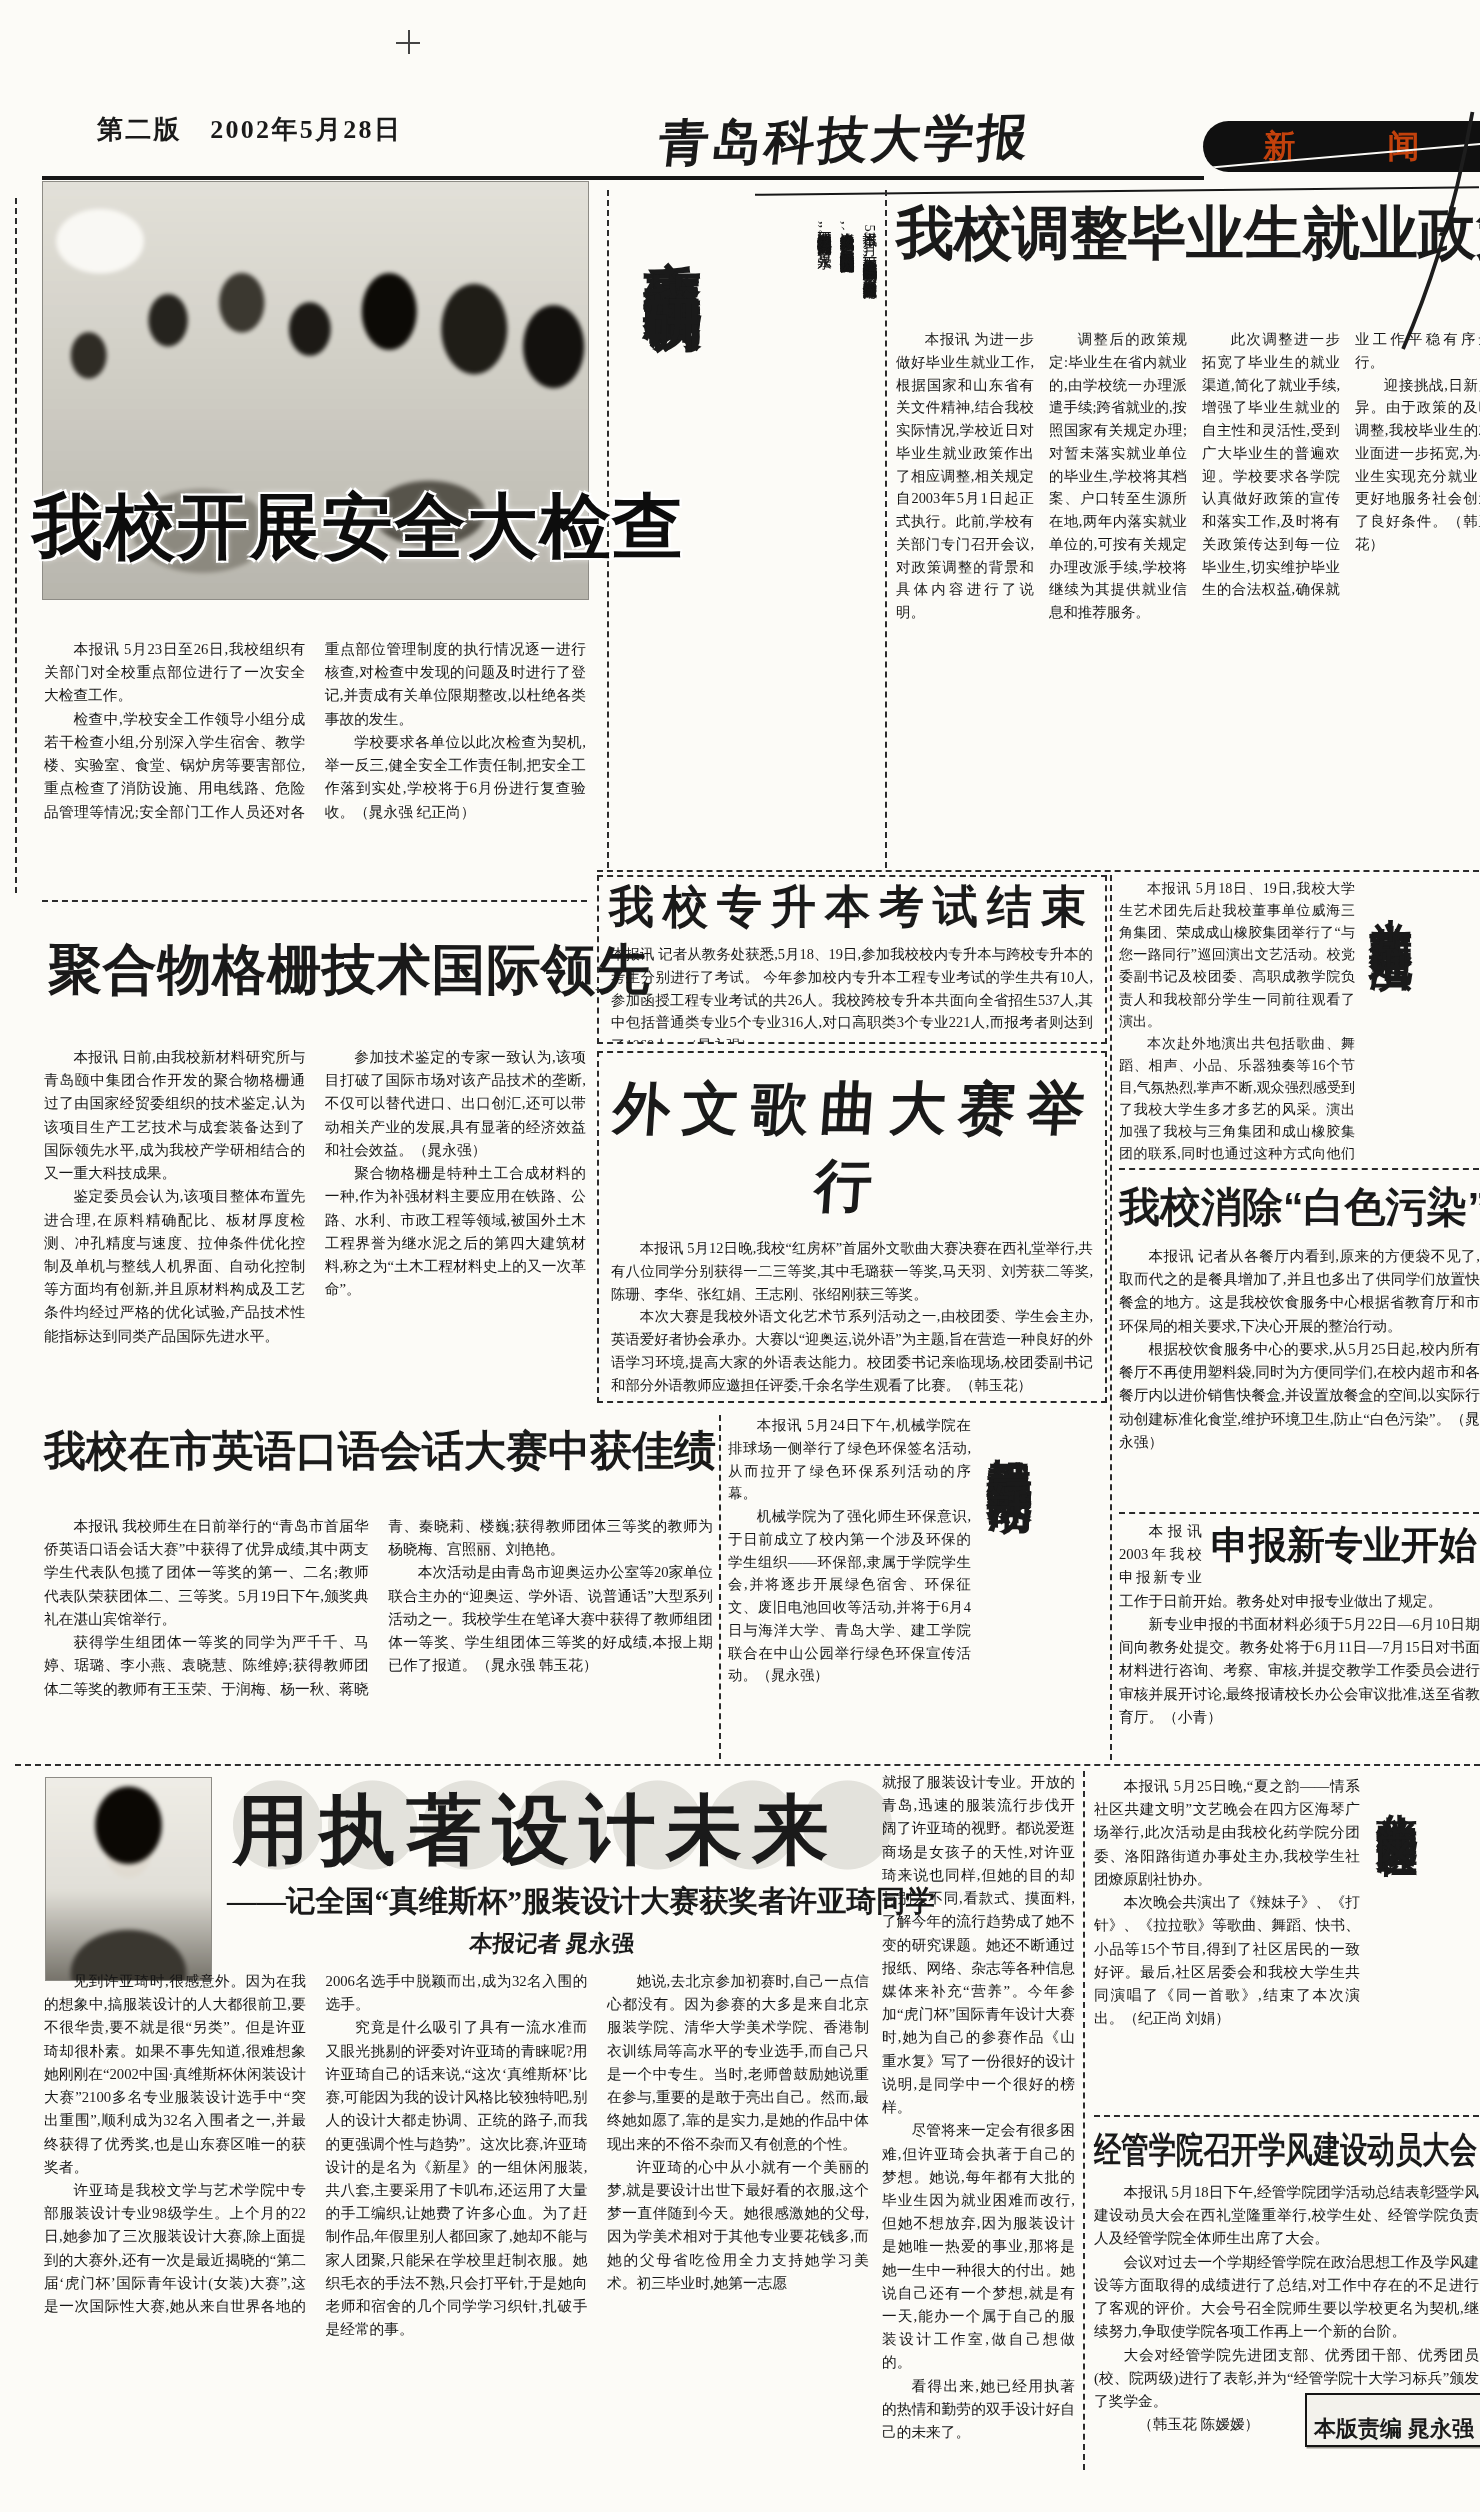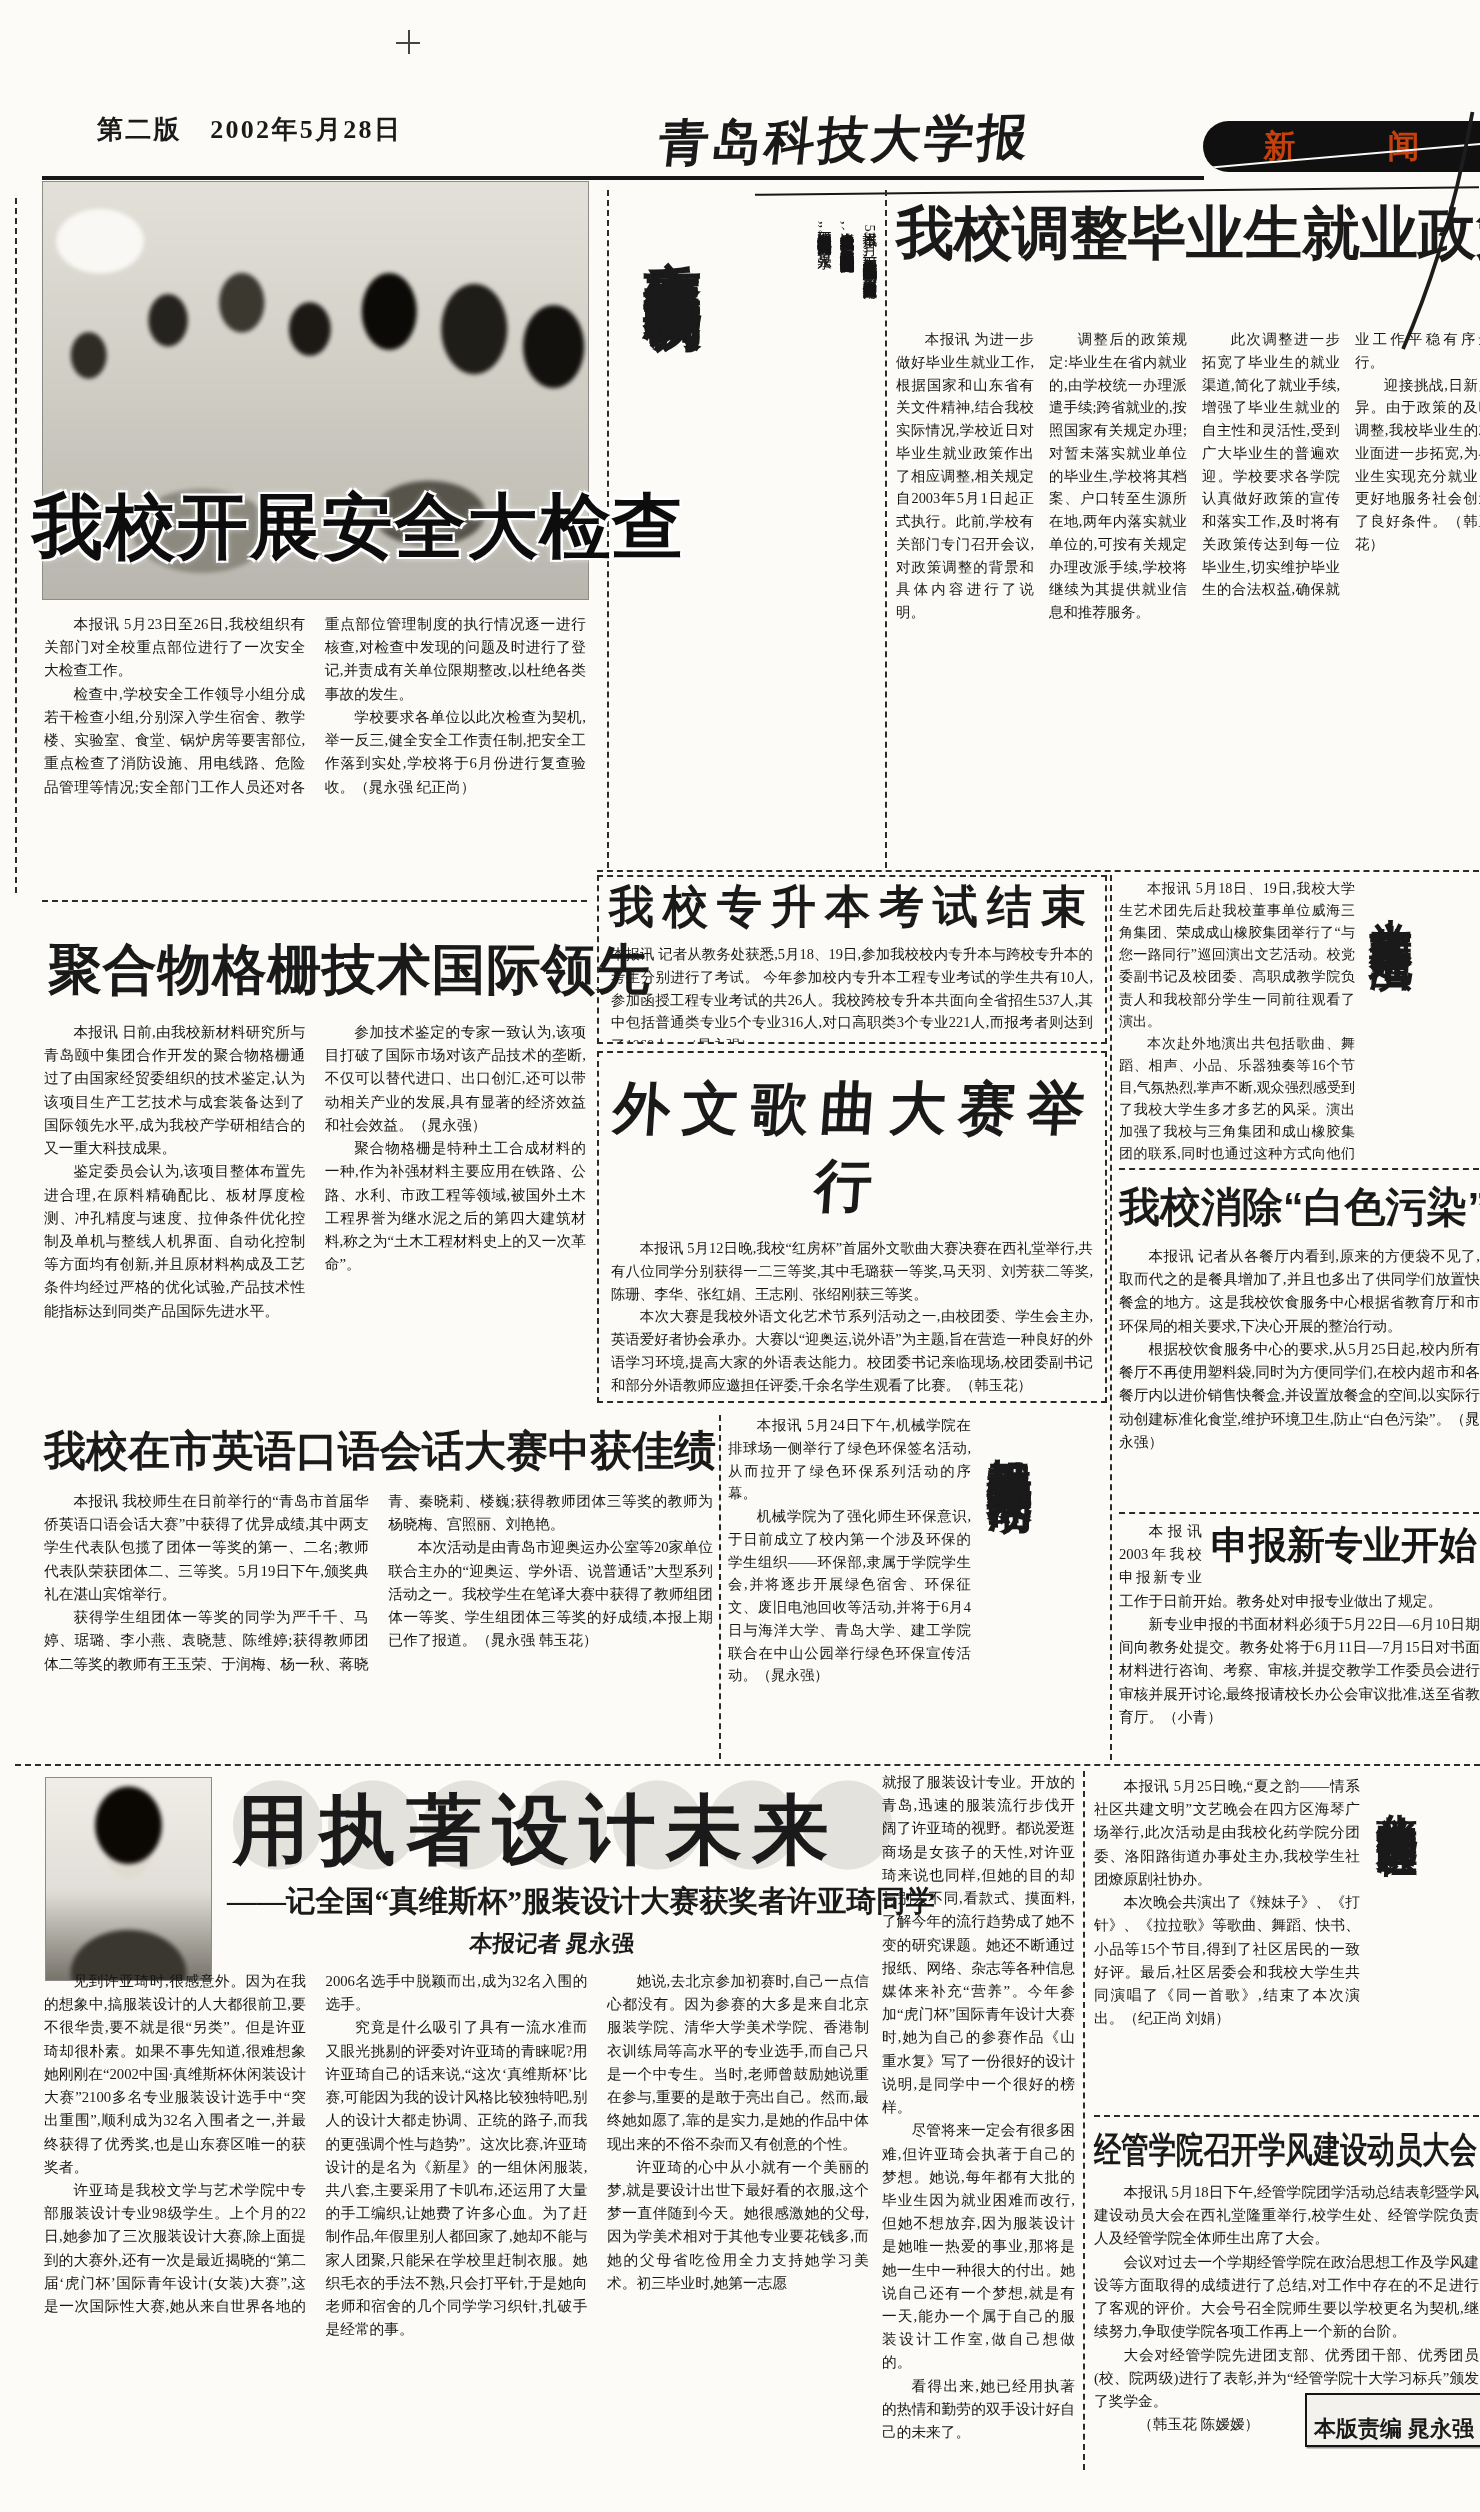--- a/index.html
+++ b/index.html
@@ -4,21 +4,21 @@
 <style>
   html,body{margin:0;padding:0;background:#e9e7e1;}
   #paper{position:relative;width:1480px;height:2512px;background:#fcfbf7;overflow:hidden;
          font-family:"Liberation Serif","DejaVu Serif",serif;color:#1a1a1a;}
   .abs{position:absolute;}
   .hdash{border-top:2.3px dashed #2b2b2b;height:0;}
   .vdash{border-left:2.3px dashed #2b2b2b;width:0;}
   .rule{background:#171717;}
   .body-text{font-size:14.7px;line-height:1.58;text-align:justify;color:#161616;}
   .body-text p{margin:0;text-indent:2em;}
-  .cols2{column-count:2;column-gap:19.6px;}
+  .cols2{column-count:2;column-gap:19.6px;margin-top:25px;}
   .cols3{column-count:3;column-gap:19.6px;}
   .cols4{column-count:4;column-gap:15px;}
   .hl-sans{font-family:"Liberation Sans","DejaVu Sans",sans-serif;font-weight:900;}
   .vert{writing-mode:vertical-rl;}
   .box-dash{border:2.3px dashed #2b2b2b;box-sizing:border-box;}
   .photo{overflow:hidden;border:0.8px solid #8d8b85;background:#c9c7c0;}
   .ph-inner{position:absolute;inset:-10.6px;filter:blur(2.3px) contrast(1.08);}
   .ph-group{background:
       radial-gradient(72px 53px at 12% 16%, #f0efeb 0 60%, transparent 62%),
       radial-gradient(30px 39px at 10% 42%, #35322c 0 58%, transparent 61%),

